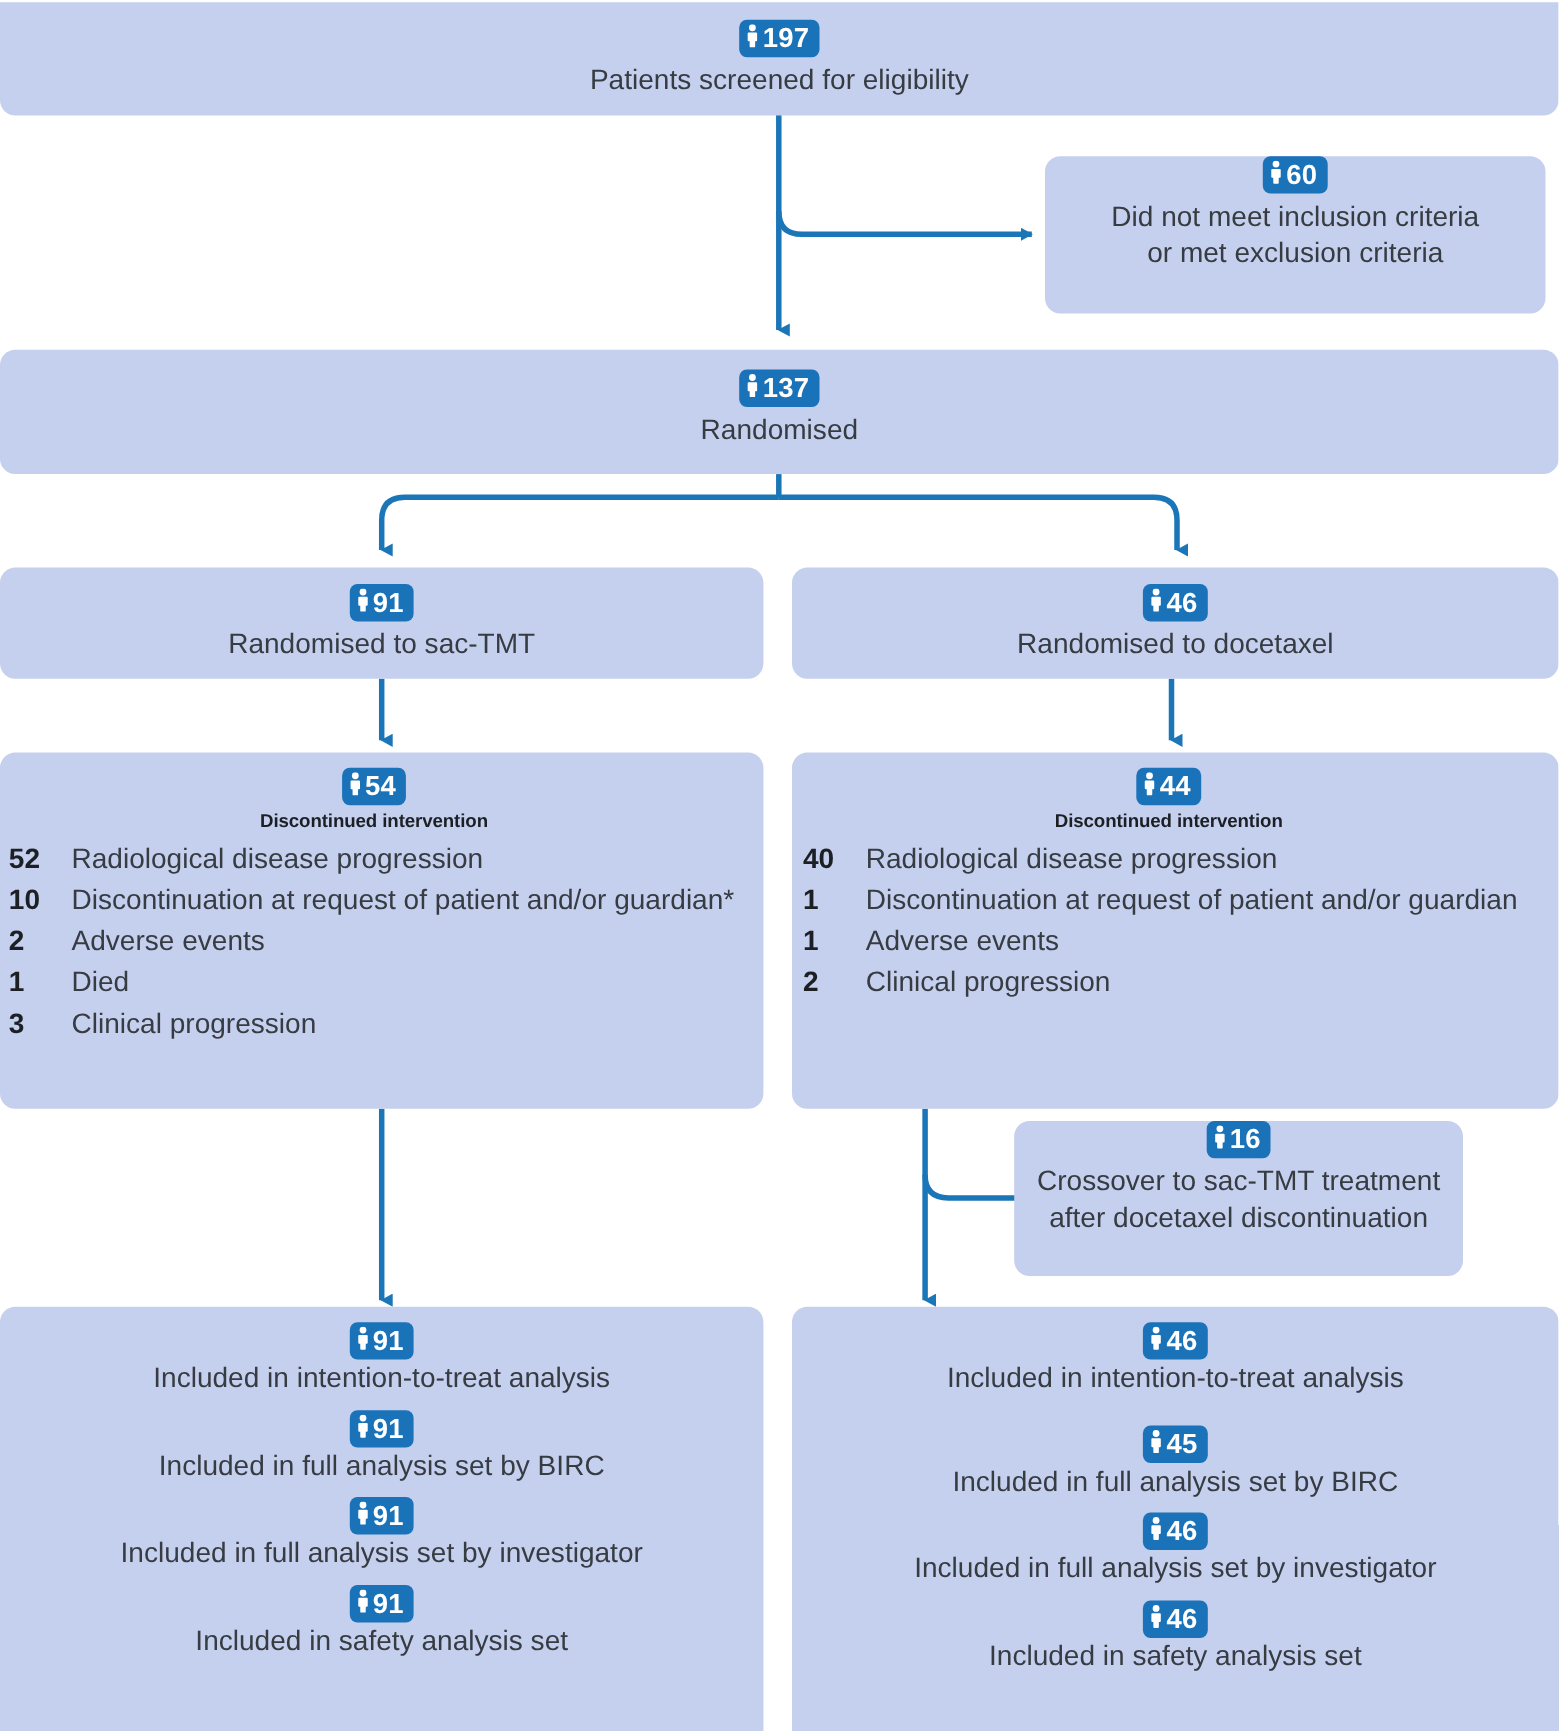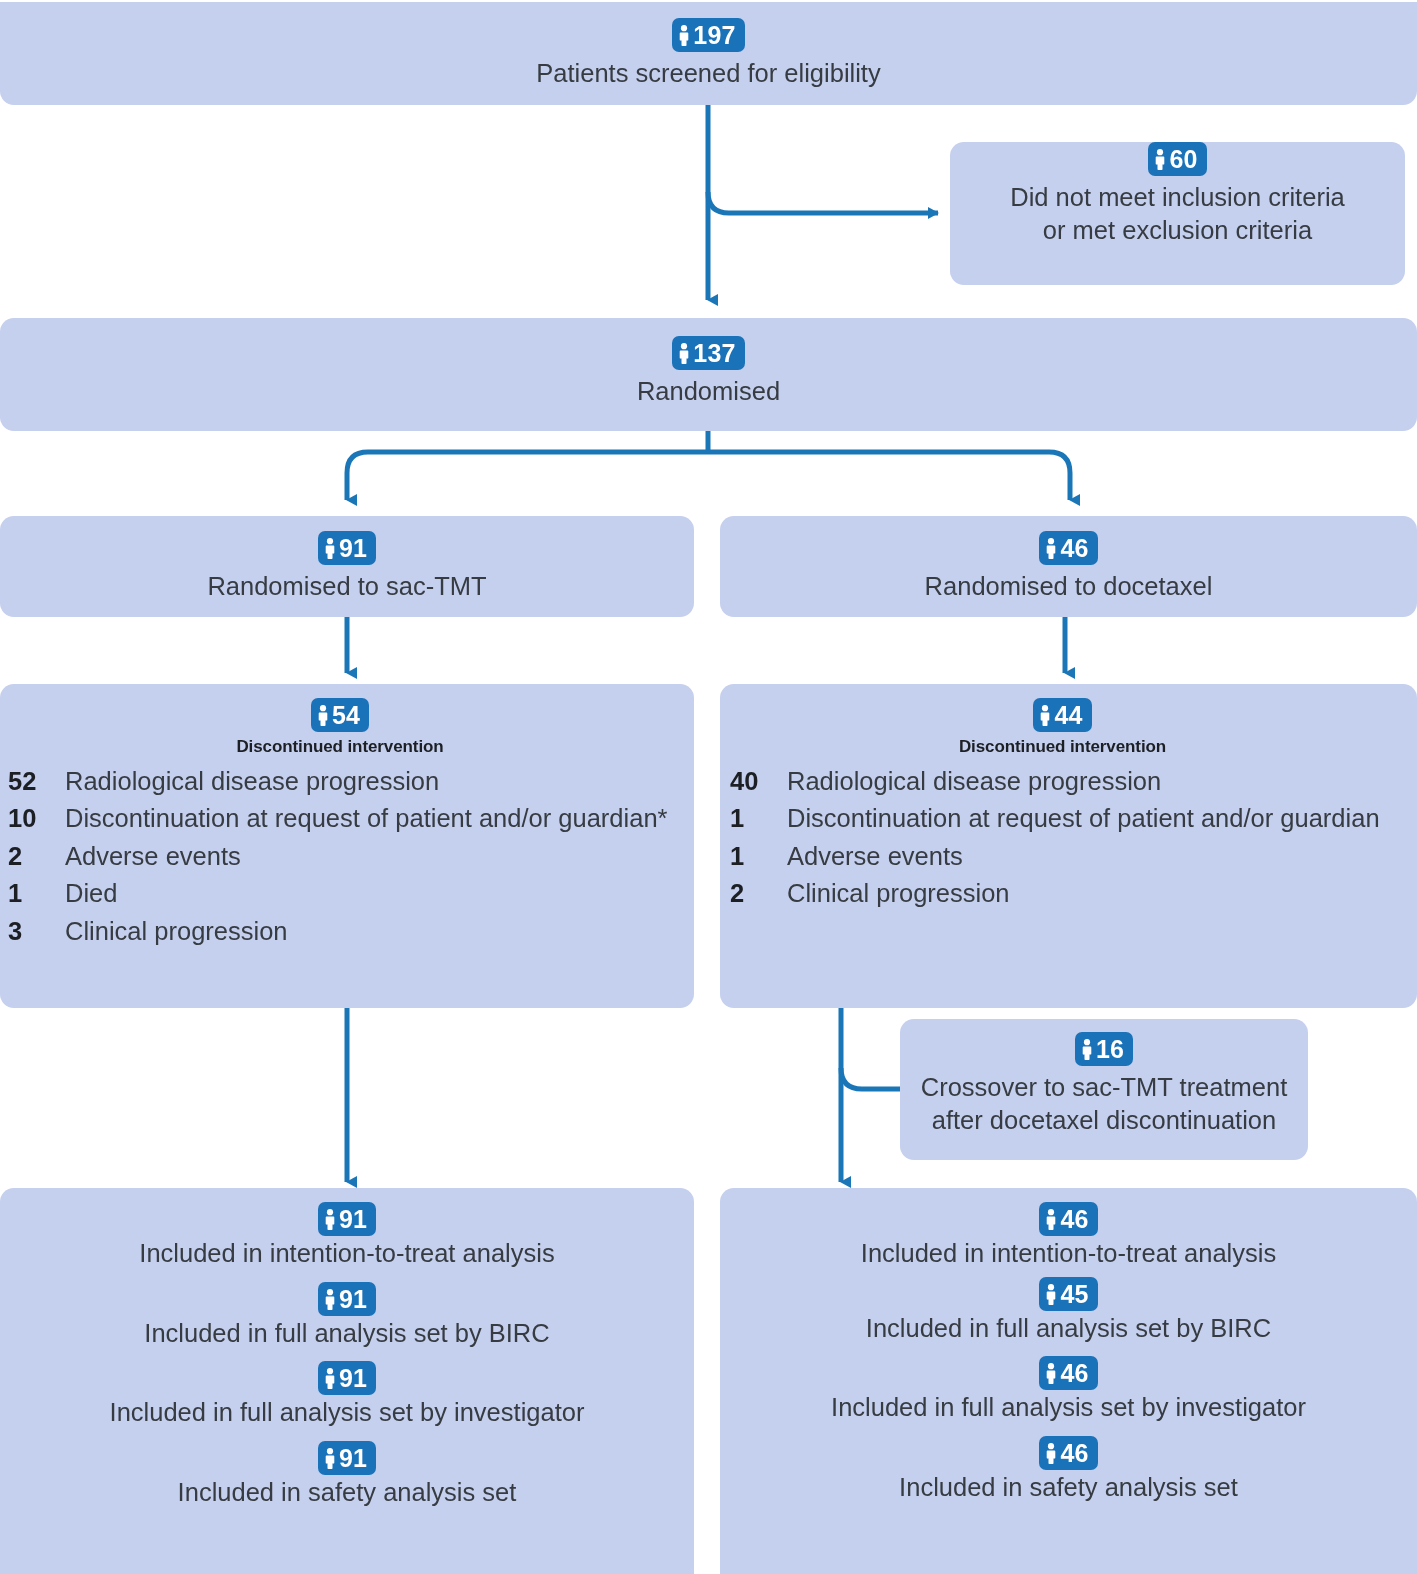--- a/index.html
+++ b/index.html
@@ -30,21 +30,21 @@
     position: absolute;
     background: #c5cfee;
     border-radius: 14px;
     box-sizing: border-box;
     color: #363c42;
     font-family: "Liberation Sans", sans-serif;
   }
 
   .badge {
     display: inline-flex;
-    align-items: flex-end;
+    align-items: flex-start;
     justify-content: center;
     background: #1a72b8;
     border-radius: 7px;
     color: #ffffff;
     font-family: "Liberation Sans", sans-serif;
     font-weight: bold;
     font-size: 25px;
     line-height: 1;
     padding: 4px 9px 5px 7px;
     letter-spacing: 0.2px;
@@ -284,21 +284,21 @@
         <span class="reason-n" style="width:46px">1</span>
         <span class="reason-t">Adverse events</span>
       </div>
       <div class="reason-row">
         <span class="reason-n" style="width:46px">2</span>
         <span class="reason-t">Clinical progression</span>
       </div>
     </div>
   </div>
 
-  <div class="box center-stack" style="left:900px; top:1019px; width:408px; height:141px; padding-top:13px;">
+  <div class="box center-stack" style="left:922px; top:1019px; width:408px; height:141px; ">
     <span class="badge">
       <span class="person">
         <svg viewBox="0 0 10 22" width="10" height="22">
             <circle cx="5" cy="3.2" r="3.1" fill="#fff"></circle>
             <path d="M1.6,7.6 h6.8 a0.9,0.9 0 0 1 0.9,0.9 v6.2 a0.9,0.9 0 0 1 -0.9,0.9 h-0.9 v4.6 a0.8,0.8 0 0 1 -0.8,0.8 h-3.4 a0.8,0.8 0 0 1 -0.8,-0.8 v-4.6 h-0.9 a0.9,0.9 0 0 1 -0.9,-0.9 v-6.2 a0.9,0.9 0 0 1 0.9,-0.9 z" fill="#fff"></path>
           </svg>
       </span>
       <span class="num">16</span>
     </span>
     <div class="box-label">Crossover to sac-TMT treatment
@@ -362,21 +362,21 @@
         <span class="person">
           <svg viewBox="0 0 10 22" width="10" height="22">
               <circle cx="5" cy="3.2" r="3.1" fill="#fff"></circle>
               <path d="M1.6,7.6 h6.8 a0.9,0.9 0 0 1 0.9,0.9 v6.2 a0.9,0.9 0 0 1 -0.9,0.9 h-0.9 v4.6 a0.8,0.8 0 0 1 -0.8,0.8 h-3.4 a0.8,0.8 0 0 1 -0.8,-0.8 v-4.6 h-0.9 a0.9,0.9 0 0 1 -0.9,-0.9 v-6.2 a0.9,0.9 0 0 1 0.9,-0.9 z" fill="#fff"></path>
             </svg>
         </span>
         <span class="num">46</span>
       </span>
       <div class="analysis-label">Included in intention-to-treat analysis</div>
     </div>
-    <div class="analysis-row" style="margin-top:8px">
+    <div class="analysis-row" style="margin-top:27px">
       <span class="badge">
         <span class="person">
           <svg viewBox="0 0 10 22" width="10" height="22">
               <circle cx="5" cy="3.2" r="3.1" fill="#fff"></circle>
               <path d="M1.6,7.6 h6.8 a0.9,0.9 0 0 1 0.9,0.9 v6.2 a0.9,0.9 0 0 1 -0.9,0.9 h-0.9 v4.6 a0.8,0.8 0 0 1 -0.8,0.8 h-3.4 a0.8,0.8 0 0 1 -0.8,-0.8 v-4.6 h-0.9 a0.9,0.9 0 0 1 -0.9,-0.9 v-6.2 a0.9,0.9 0 0 1 0.9,-0.9 z" fill="#fff"></path>
             </svg>
         </span>
         <span class="num">45</span>
       </span>
       <div class="analysis-label">Included in full analysis set by BIRC</div>

